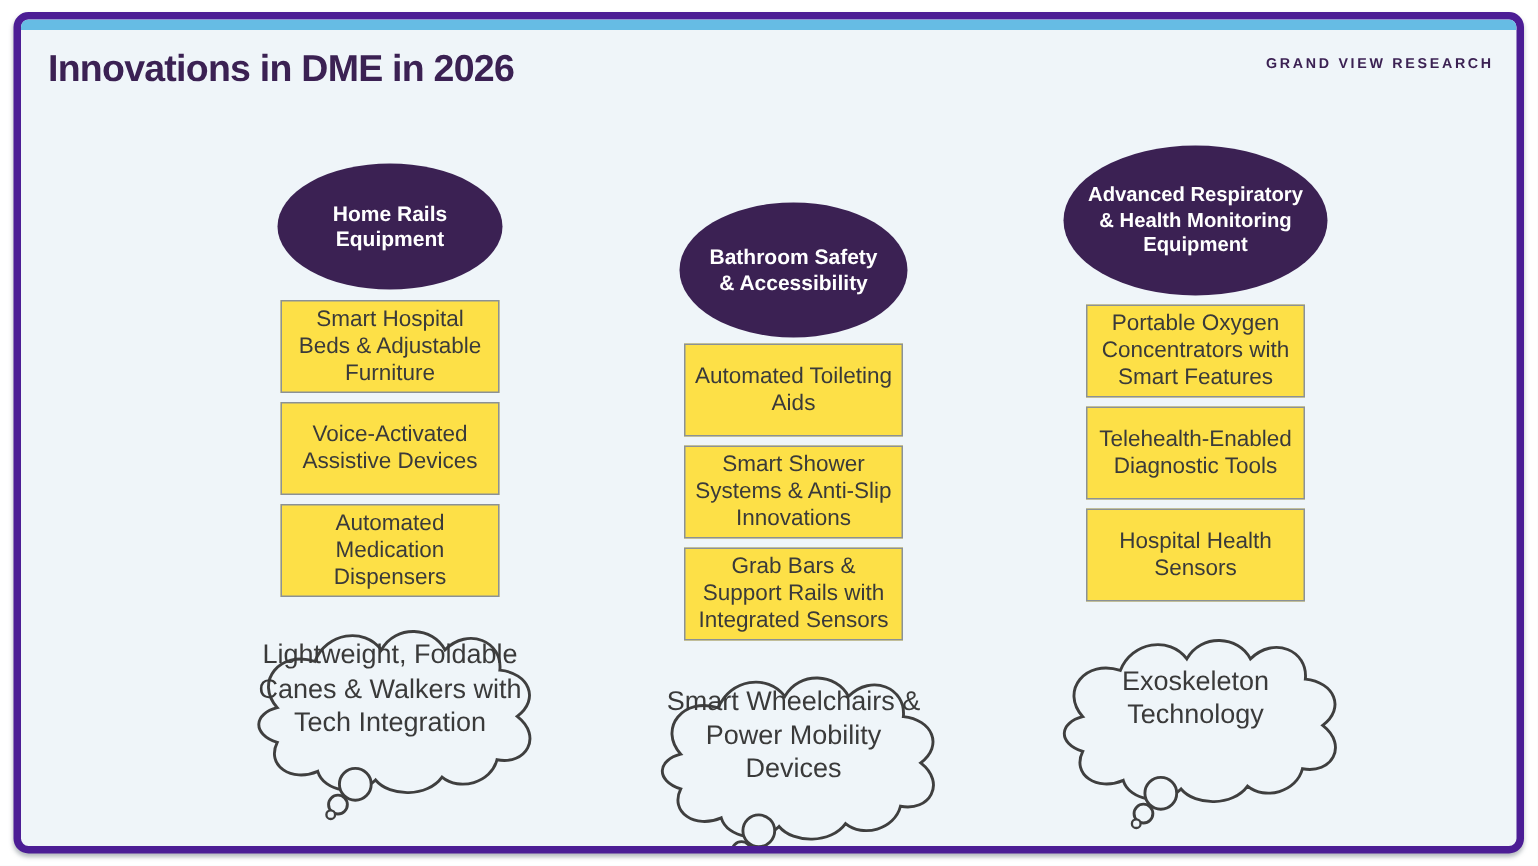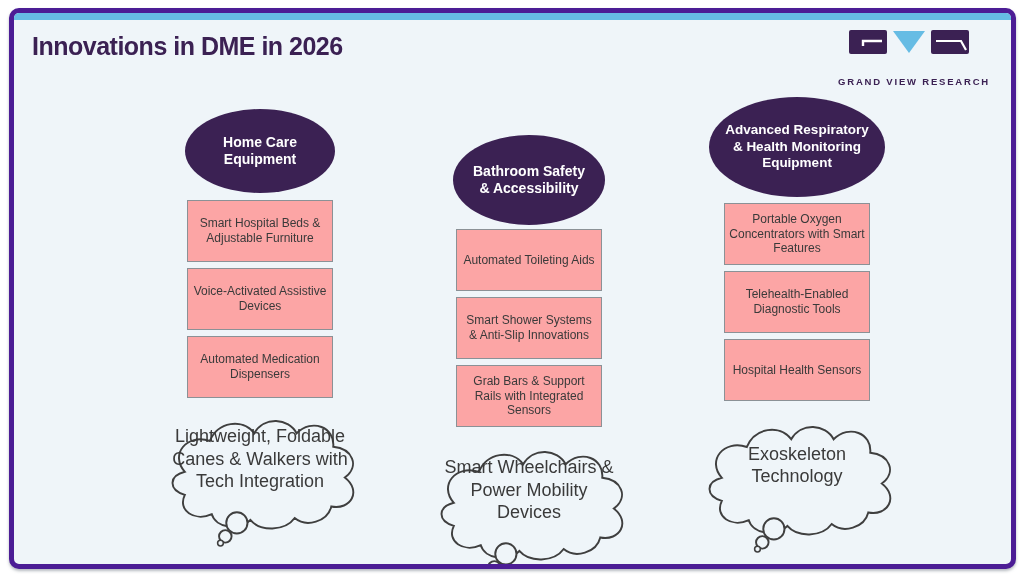--- a/index.html
+++ b/index.html
@@ -25,21 +25,21 @@
     position:absolute;left:0;top:0;right:0;height:7px;
     background:var(--accent);
   }
   .page-title{
     position:absolute;left:18px;top:19px;
     font-size:25px;font-weight:bold;color:var(--purple);
     letter-spacing:-0.5px;
   }
   .logo{
     position:absolute;right:23px;top:16px;width:148px;
-    display:flex;flex-direction:column;align-items:center;gap:20px;text-align:right;
+    display:flex;flex-direction:row;align-items:center;gap:4px;text-align:right;
   }
   .logo svg{display:block;}
   .logo-wordmark{
     font-size:9.5px;font-weight:bold;color:var(--purple);
     letter-spacing:1.8px;white-space:nowrap;
   }
   .columns{position:absolute;left:0;top:0;width:100%;height:100%;}
   .col{
     position:absolute;width:240px;
     display:flex;flex-direction:column;align-items:center;
@@ -51,24 +51,24 @@
     background:var(--purple);border-radius:50%;
     display:flex;align-items:center;justify-content:center;
     text-align:center;color:#ffffff;font-weight:bold;
     font-size:14px;line-height:1.25;padding:10px 14px;
   }
   .col-1 .oval{width:150px;height:84px;margin-bottom:7px;}
   .col-2 .oval{width:152px;height:90px;margin-bottom:4px;}
   .col-3 .oval{width:176px;height:100px;margin-bottom:6px;font-size:13.5px;}
   .box{
     width:146px;height:62px;margin-bottom:6px;
-    background:#fca5a5;border:1px solid var(--box-border);
+    background:#fde047;border:1px solid var(--box-border);
     display:flex;align-items:center;justify-content:center;
     text-align:center;color:var(--text);
-    font-size:12px;line-height:1.22;padding:3px 4px;
+    font-size:15px;line-height:1.22;padding:3px 4px;
   }
   .cloud{
     position:relative;width:212px;height:140px;
   }
   .col-1 .cloud{margin-top:6px;}
   .col-2 .cloud{margin-top:8px;}
   .col-3 .cloud{margin-top:9px;}
   .cloud svg{position:absolute;left:0;top:0;width:100%;height:100%;}
   .cloud-text{
     position:absolute;left:18px;right:18px;top:0;height:98px;
@@ -92,21 +92,21 @@
       <rect x="82" y="1" width="38" height="24" rx="2" fill="#3b2153"></rect>
       <path d="M 87,12 L 112,12 L 117,21" fill="none" stroke="#ffffff" stroke-width="2.2"></path>
     </svg>
     <div class="logo-wordmark">GRAND VIEW RESEARCH</div>
   </div>
 
   <div class="columns">
 
     <section class="col col-1">
       <div class="oval">
-        <span>Home Care Equipment</span>
+        <span>Home Rails Equipment</span>
       </div>
       <div class="box">
         <span>Smart Hospital Beds &amp; Adjustable Furniture</span>
       </div>
       <div class="box">
         <span>Voice-Activated Assistive Devices</span>
       </div>
       <div class="box">
         <span>Automated Medication Dispensers</span>
       </div>

